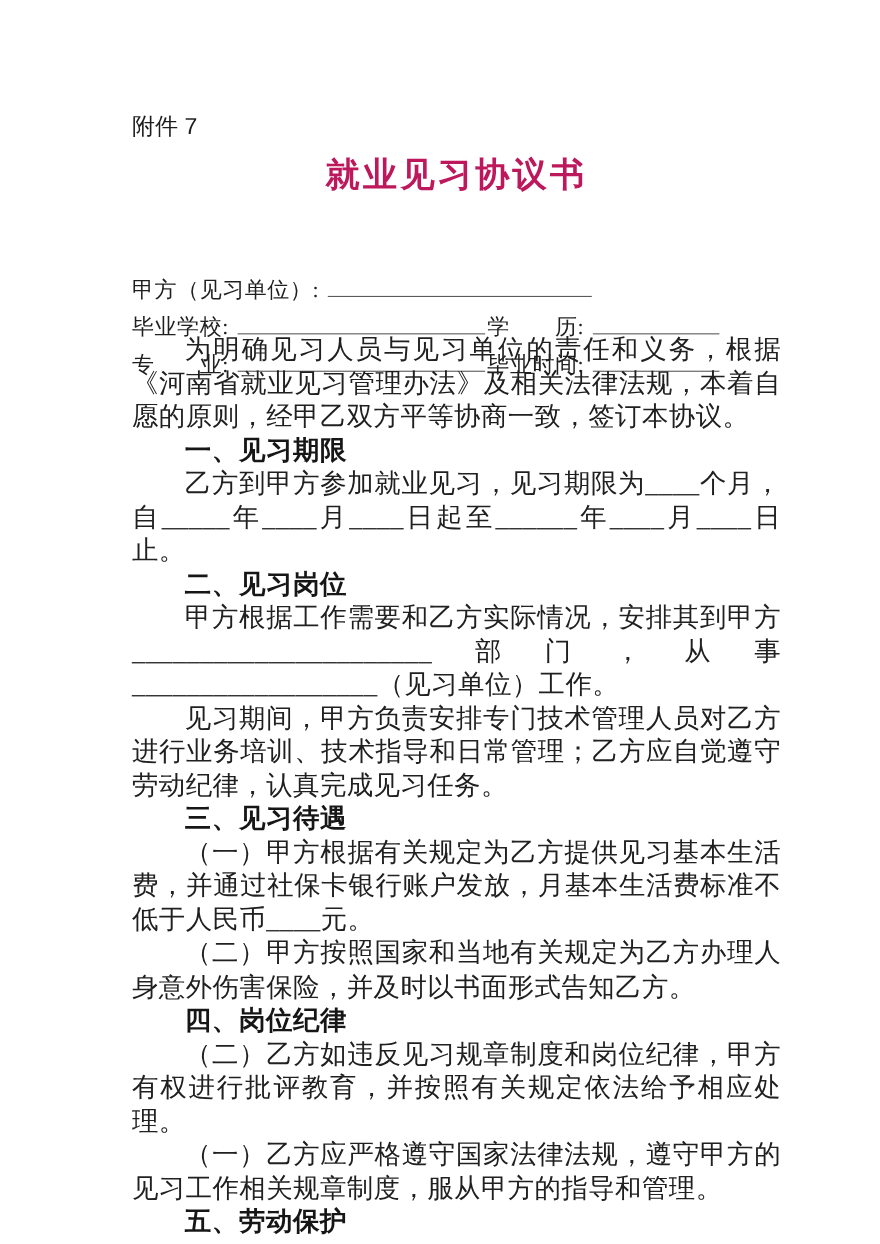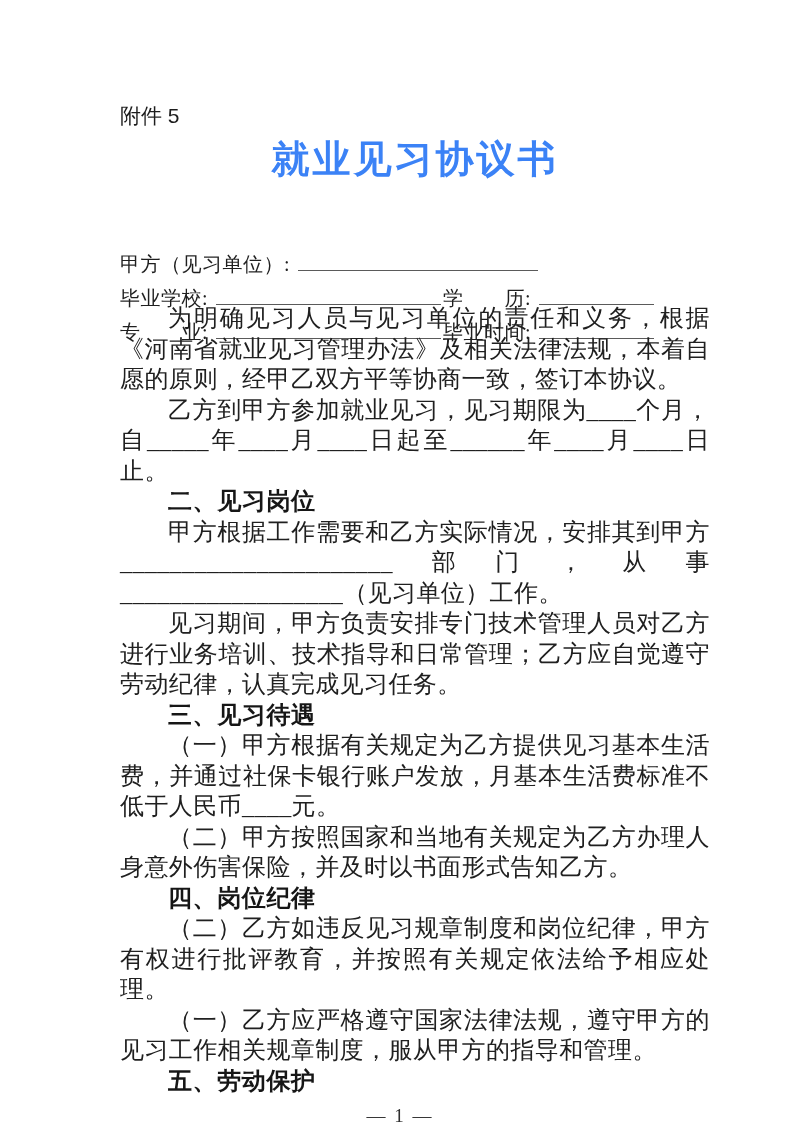--- a/index.html
+++ b/index.html
@@ -18,24 +18,24 @@
     font-size: 21px;
     line-height: 24px;
     font-weight: 500;
     color: #1c1c1c;
   }
   .doc-title {
     margin: 13px 90px 0 120px;
     text-align: center;
     font-family: "Liberation Serif", "DejaVu Serif", serif;
     font-weight: 700;
-    font-size: 38px;
+    font-size: 31px;
     line-height: 36px;
     letter-spacing: 3px;
-    color: #3b82f6;
+    color: #be185d;
   }
   .form-section {
     margin: 22px 90px 0 120px;
     font-size: 20px;
     color: #1f1f1f;
   }
   .form-row {
     display: flex;
     align-items: baseline;
     height: 34px;
@@ -81,21 +81,21 @@
     font-size: 19px;
     letter-spacing: 2px;
     color: #2e2e2e;
   }
 </style>
 </head>
 <body>
 
 <div class="page">
 
-  <div class="attachment">附件 5</div>
+  <div class="attachment">附件 7</div>
 
   <div class="doc-title">就业见习协议书</div>
 
   <div class="form-section">
 
     <div class="form-row">
       <span class="form-label">甲方（见习单位）:</span>
       <span class="blank w-long"></span>
     </div>
 
@@ -111,20 +111,21 @@
       <span class="form-label">专　　业:</span>
       <span class="blank w-mid"></span>
       <span class="label2">毕业时间:</span>
       <span class="blank w-short"></span>
     </div>
 
   </div>
 
   <div class="doc-body">
     <p>为明确见习人员与见习单位的责任和义务，根据《河南省就业见习管理办法》及相关法律法规，本着自愿的原则，经甲乙双方平等协商一致，签订本协议。</p>
+    <p class="heading">一、见习期限</p>
     <p>乙方到甲方参加就业见习，见习期限为____个月，自_____年____月____日起至______年____月____日止。</p>
     <p class="heading">二、见习岗位</p>
     <p>甲方根据工作需要和乙方实际情况，安排其到甲方______________________部门，从事__________________（见习单位）工作。</p>
     <p>见习期间，甲方负责安排专门技术管理人员对乙方进行业务培训、技术指导和日常管理；乙方应自觉遵守劳动纪律，认真完成见习任务。</p>
     <p class="heading">三、见习待遇</p>
     <p>（一）甲方根据有关规定为乙方提供见习基本生活费，并通过社保卡银行账户发放，月基本生活费标准不低于人民币____元。</p>
     <p>（二）甲方按照国家和当地有关规定为乙方办理人身意外伤害保险，并及时以书面形式告知乙方。</p>
     <p class="heading">四、岗位纪律</p>
     <p>（二）乙方如违反见习规章制度和岗位纪律，甲方有权进行批评教育，并按照有关规定依法给予相应处理。</p>
     <p>（一）乙方应严格遵守国家法律法规，遵守甲方的见习工作相关规章制度，服从甲方的指导和管理。</p>

